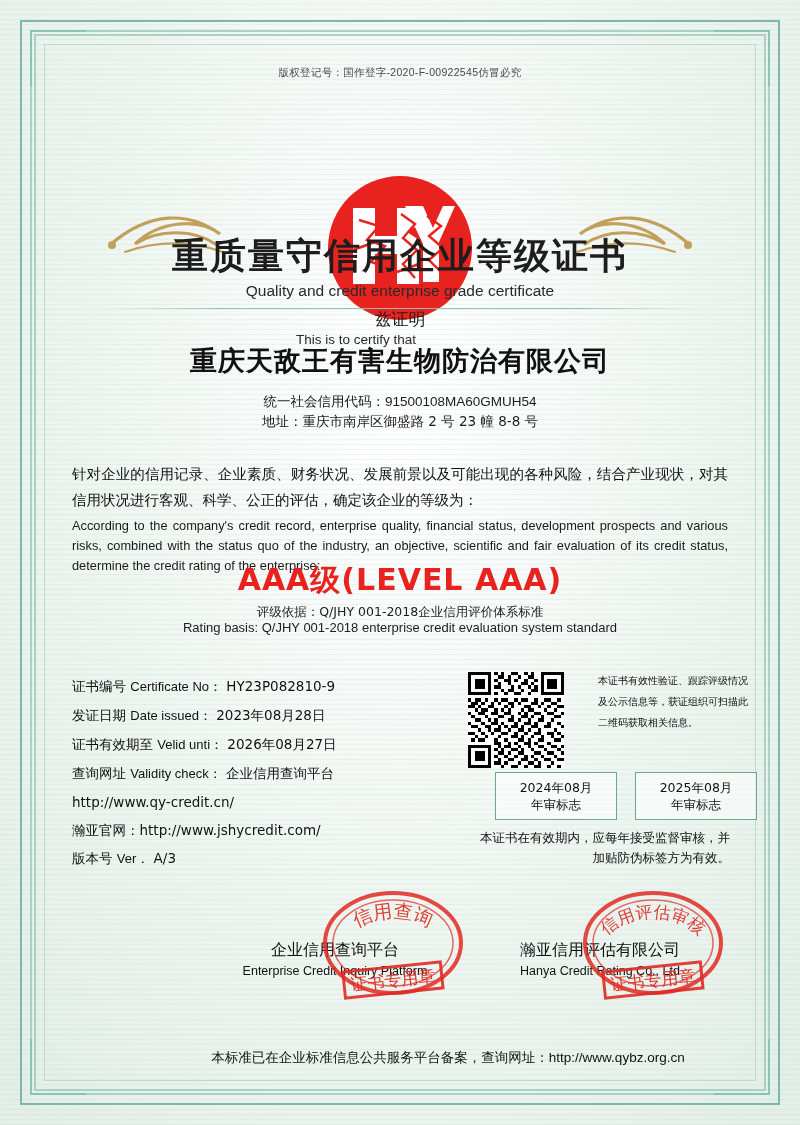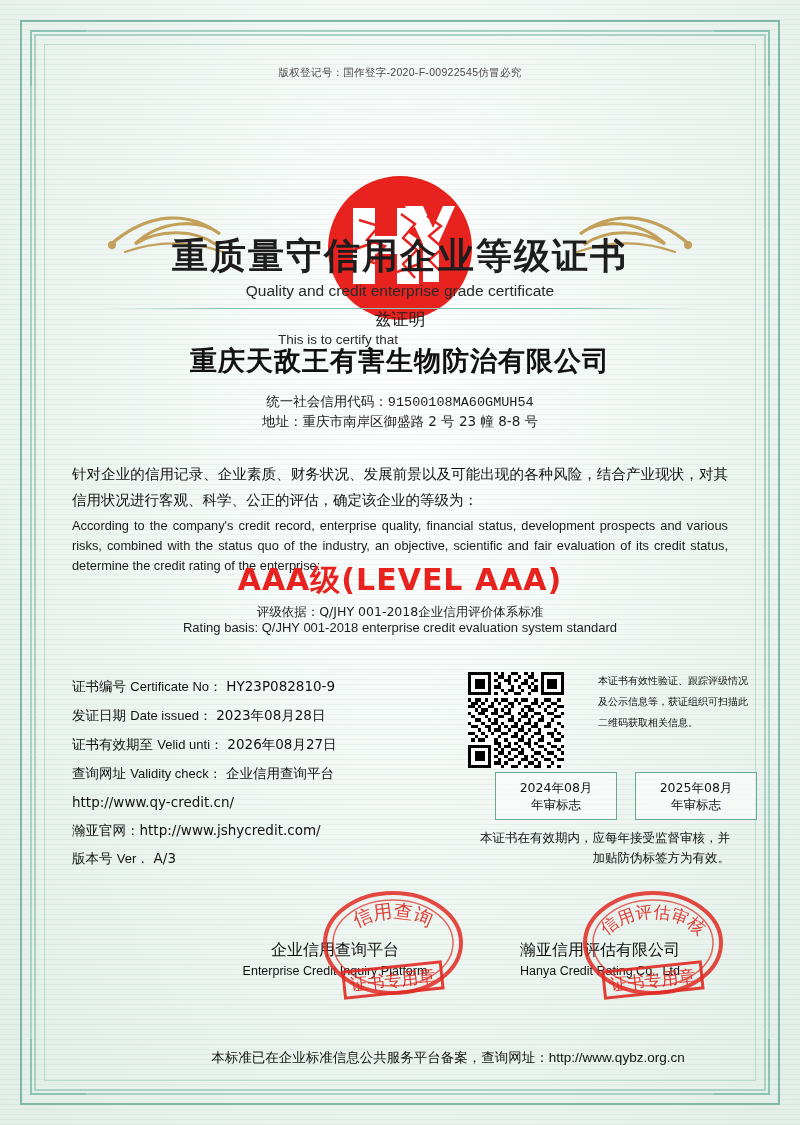--- a/index.html
+++ b/index.html
@@ -77,30 +77,30 @@
   .divider{
     position:absolute;left:100px;right:100px;top:308px;height:1px;
     background:linear-gradient(90deg,rgba(140,196,180,0) 0%,#8cc4b4 20%,#8cc4b4 80%,rgba(140,196,180,0) 100%);
   }
   .certify-cn{
     position:absolute;top:308px;left:0;width:800px;text-align:center;
     font-size:17px;color:#1d1d1d;font-family:Liberation Serif, serif;
   }
   .certify-en{
     position:absolute;top:332px;left:0;width:676px;text-align:center;
-    font-size:13.5px;color:#2a2a2a;
+    font-size:13.5px;color:#2a2a2a;padding-left:18px;
   }
   .company{
     position:absolute;top:343px;left:0;width:800px;text-align:center;
     font-size:27px;font-weight:bold;color:#111;letter-spacing:1px;
     font-family:"DejaVu Sans", sans-serif;
   }
   .credit-code{
     position:absolute;top:393px;left:0;width:800px;text-align:center;
-    font-size:13.5px;color:#1d1d1d;font-family:Liberation Mono, monospace;
+    font-size:13.5px;color:#1d1d1d;font-family:Liberation Sans, sans-serif;
   }
   .address{
     position:absolute;top:413px;left:0;width:800px;text-align:center;
     font-size:13.5px;color:#1d1d1d;font-family:"DejaVu Sans", sans-serif;
   }
 
   .body-cn{
     position:absolute;left:72px;right:72px;top:462px;
     font-size:14.5px;line-height:26px;color:#111;text-align:justify;
     font-family:Liberation Mono, monospace;

